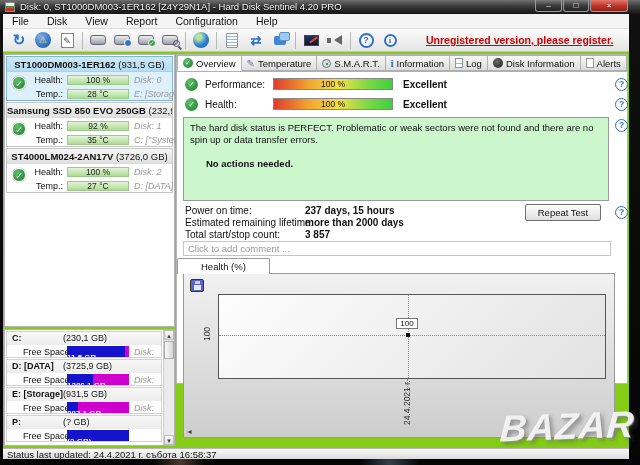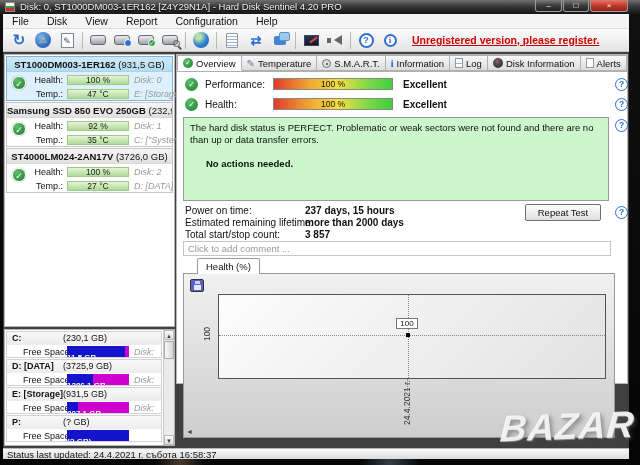--- a/index.html
+++ b/index.html
@@ -19,30 +19,30 @@
     background:linear-gradient(#f5f5f5 33%, #2e9e3e 33%, #2e9e3e 66%, #c83228 66%); }
   .title-text { position:absolute; left:20px; top:0; height:14px; line-height:14px;
     font-size:9.5px; color:#f2f2f2; white-space:nowrap; text-shadow:0 1px 1px #000; }
   .winbtns { position:absolute; right:12px; top:0; display:flex; }
   .winbtn { height:12px; border:1px solid #9a9a9a; border-top:none;
     background:linear-gradient(#7c7c7c,#3c3c3c 50%,#222); color:#fff; font-size:8px;
     line-height:11px; text-align:center; border-radius:0 0 3px 3px; margin-left:1px; }
   .winbtn.min { width:27px; } .winbtn.max { width:26px; }
   .winbtn.close { width:38px; background:linear-gradient(#e2786c,#c2392c 50%,#8f2017); }
   
-  .window { position:absolute; left:3px; top:14px; width:626px; height:445px; background:#404040; }
+  .window { position:absolute; left:3px; top:14px; width:626px; height:445px; background:#84cc16; }
   .menubar { position:absolute; left:0; top:0; width:100%; height:15px; background:#f4f4f4;
     border-bottom:1px solid #dcdcdc; font-size:10.5px; line-height:15px; display:flex; }
   .menu-item { padding:0 9px; }
   .toolbar { position:absolute; left:0; top:15px; width:100%; height:23px;
     background:linear-gradient(#fcfcfc,#e4e4e4); border-bottom:1px solid #c2c2c2;
     display:flex; align-items:center; padding-left:4px; }
   .tbtn { width:24px; height:20px; display:flex; align-items:center; justify-content:center; position:relative; }
   .tsep { width:1px; height:17px; background:#b8b8b8; margin:0 3px; }
-  .unreg { color:#cc0000; font-size:10.5px; font-weight:bold; text-decoration:underline; white-space:nowrap;padding-left:10px; }
+  .unreg { margin-left:14px; color:#cc0000; font-size:10.5px; font-weight:bold; text-decoration:underline; white-space:nowrap;padding-left:10px; }
   
   .g-refresh { color:#2f6fd0; font-size:15px; font-weight:bold; }
   .g-warncirc { width:16px; height:16px; border-radius:50%;
     background:radial-gradient(circle at 35% 30%, #7fb2e8, #2a6ac0 70%); color:#ffd95e;
     font-size:9px; line-height:16px; text-align:center; }
   .g-page { width:13px; height:15px; background:#fff; border:1px solid #7788a0; font-size:9px;
     color:#445; text-align:center; line-height:14px; }
   .g-disk { width:16px; height:10px; border-radius:3px; border:1px solid #667;
     background:linear-gradient(#ededed,#9aa0a8); position:relative; }
   .badge { position:absolute; right:-3px; bottom:-3px; width:8px; height:8px; border-radius:50%;
@@ -137,21 +137,21 @@
   .statusbox { position:absolute; left:6px; top:62px; width:426px; height:84px; background:#ccf7cc;
     border:1px solid #9a9a9a; padding:4px 6px; font-size:9.5px; line-height:12px; }
   .statusbox .l2 { margin-top:12px; font-weight:bold;margin-left:16px; }
   .powlabel { position:absolute; left:8px; font-size:10px; line-height:12px; }
   .powval { position:absolute; left:128px; font-size:10px; font-weight:bold; line-height:12px; }
   .repeat { position:absolute; left:348px; top:149px; width:76px; height:17px; border:1px solid #707070;
     border-radius:2px; background:linear-gradient(#fdfdfd,#e0e0e0); font-size:9.5px; text-align:center; line-height:15px; }
   .comment { position:absolute; left:6px; top:186px; width:428px; height:15px; border:1px solid #c6c6c6;
     font-size:9.5px; padding:0 4px; color:#333; font-family:"Liberation Sans",sans-serif; }
   .comment::placeholder { color:#999; }
-  .subtab { position:absolute; left:20px; top:203px; height:16px; padding:0 8px; background:#fff;
+  .subtab { position:absolute; left:0; top:203px; height:16px; padding:0 23px; background:#fff;
     border:1px solid #999; border-bottom:none; border-radius:2px 2px 0 0; font-size:9.5px; line-height:15px; z-index:2; }
   .chartpanel { position:absolute; left:6px; top:218px; width:432px; height:165px;
     background:linear-gradient(#f1f1f1,#cdcdcd); border:1px solid #999; }
   .savebtn { position:absolute; left:6px; top:5px; width:14px; height:13px; background:#5a62cc;
     border:1px solid #333; border-radius:2px; }
   .savebtn::after { content:""; position:absolute; left:3px; bottom:1px; width:7px; height:5px; background:#e8e8f4; }
   .savebtn::before { content:""; position:absolute; left:4px; top:1px; width:5px; height:3px; background:#cfd4ee; }
   .plot { position:absolute; left:34px; top:20px; width:388px; height:85px;
     background:linear-gradient(135deg,#fdfdfd,#e2e2e2); border:1px solid #555; }
   .hline { position:absolute; left:0; top:40px; width:100%; border-top:1px dotted #888; }
@@ -259,21 +259,21 @@
     <div class="diskcard selected">
       <div class="hdr"><b>ST1000DM003-1ER162</b> <span>(931,5 GB)</span></div>
       <span class="okbig">✓</span>
       <div class="drow r1">
         <span class="dlabel">Health:</span>
         <span class="sbar">100 %</span>
         <span class="dno">Disk: 0</span>
       </div>
       <div class="drow r2">
         <span class="dlabel">Temp.:</span>
-        <span class="sbar">47 °C</span>
+        <span class="sbar">28 °C</span>
         <span class="dno">E: [Storage]</span>
       </div>
     </div>
     <div class="diskcard">
       <div class="hdr"><b>Samsung SSD 850 EVO 250GB</b> <span>(232,9 GB)</span></div>
       <span class="okbig">✓</span>
       <div class="drow r1">
         <span class="dlabel">Health:</span>
         <span class="sbar">92 %</span>
         <span class="dno">Disk: 1</span>
@@ -393,21 +393,21 @@
     <span class="rating" style="top:23px">Excellent</span>
     <span class="qmark" style="left:438px;top:23px">?</span>
 
     <span class="okrow" style="left:8px;top:43px">✓</span>
     <span class="rowlabel" style="top:43px">Health:</span>
     <span class="gbar" style="top:43px">100 %</span>
     <span class="rating" style="top:43px">Excellent</span>
     <span class="qmark" style="left:438px;top:43px">?</span>
 
     <div class="statusbox">
-      <div class="l1">The hard disk status is PERFECT. Problematic or weak sectors were not found and there are no than up or data transfer errors.</div>
+      <div class="l1">The hard disk status is PERFECT. Problematic or weak sectors were not found and there are no spin up or data transfer errors.</div>
       <div class="l2">No actions needed.</div>
     </div>
     <span class="qmark" style="left:438px;top:64px">?</span>
 
     <span class="powlabel" style="top:150px">Power on time:</span>
     <span class="powval" style="top:150px">237 days, 15 hours</span>
     <span class="powlabel" style="top:162px">Estimated remaining lifetime:</span>
     <span class="powval" style="top:162px">more than 2000 days</span>
     <span class="powlabel" style="top:174px">Total start/stop count:</span>
     <span class="powval" style="top:174px">3 857</span>

